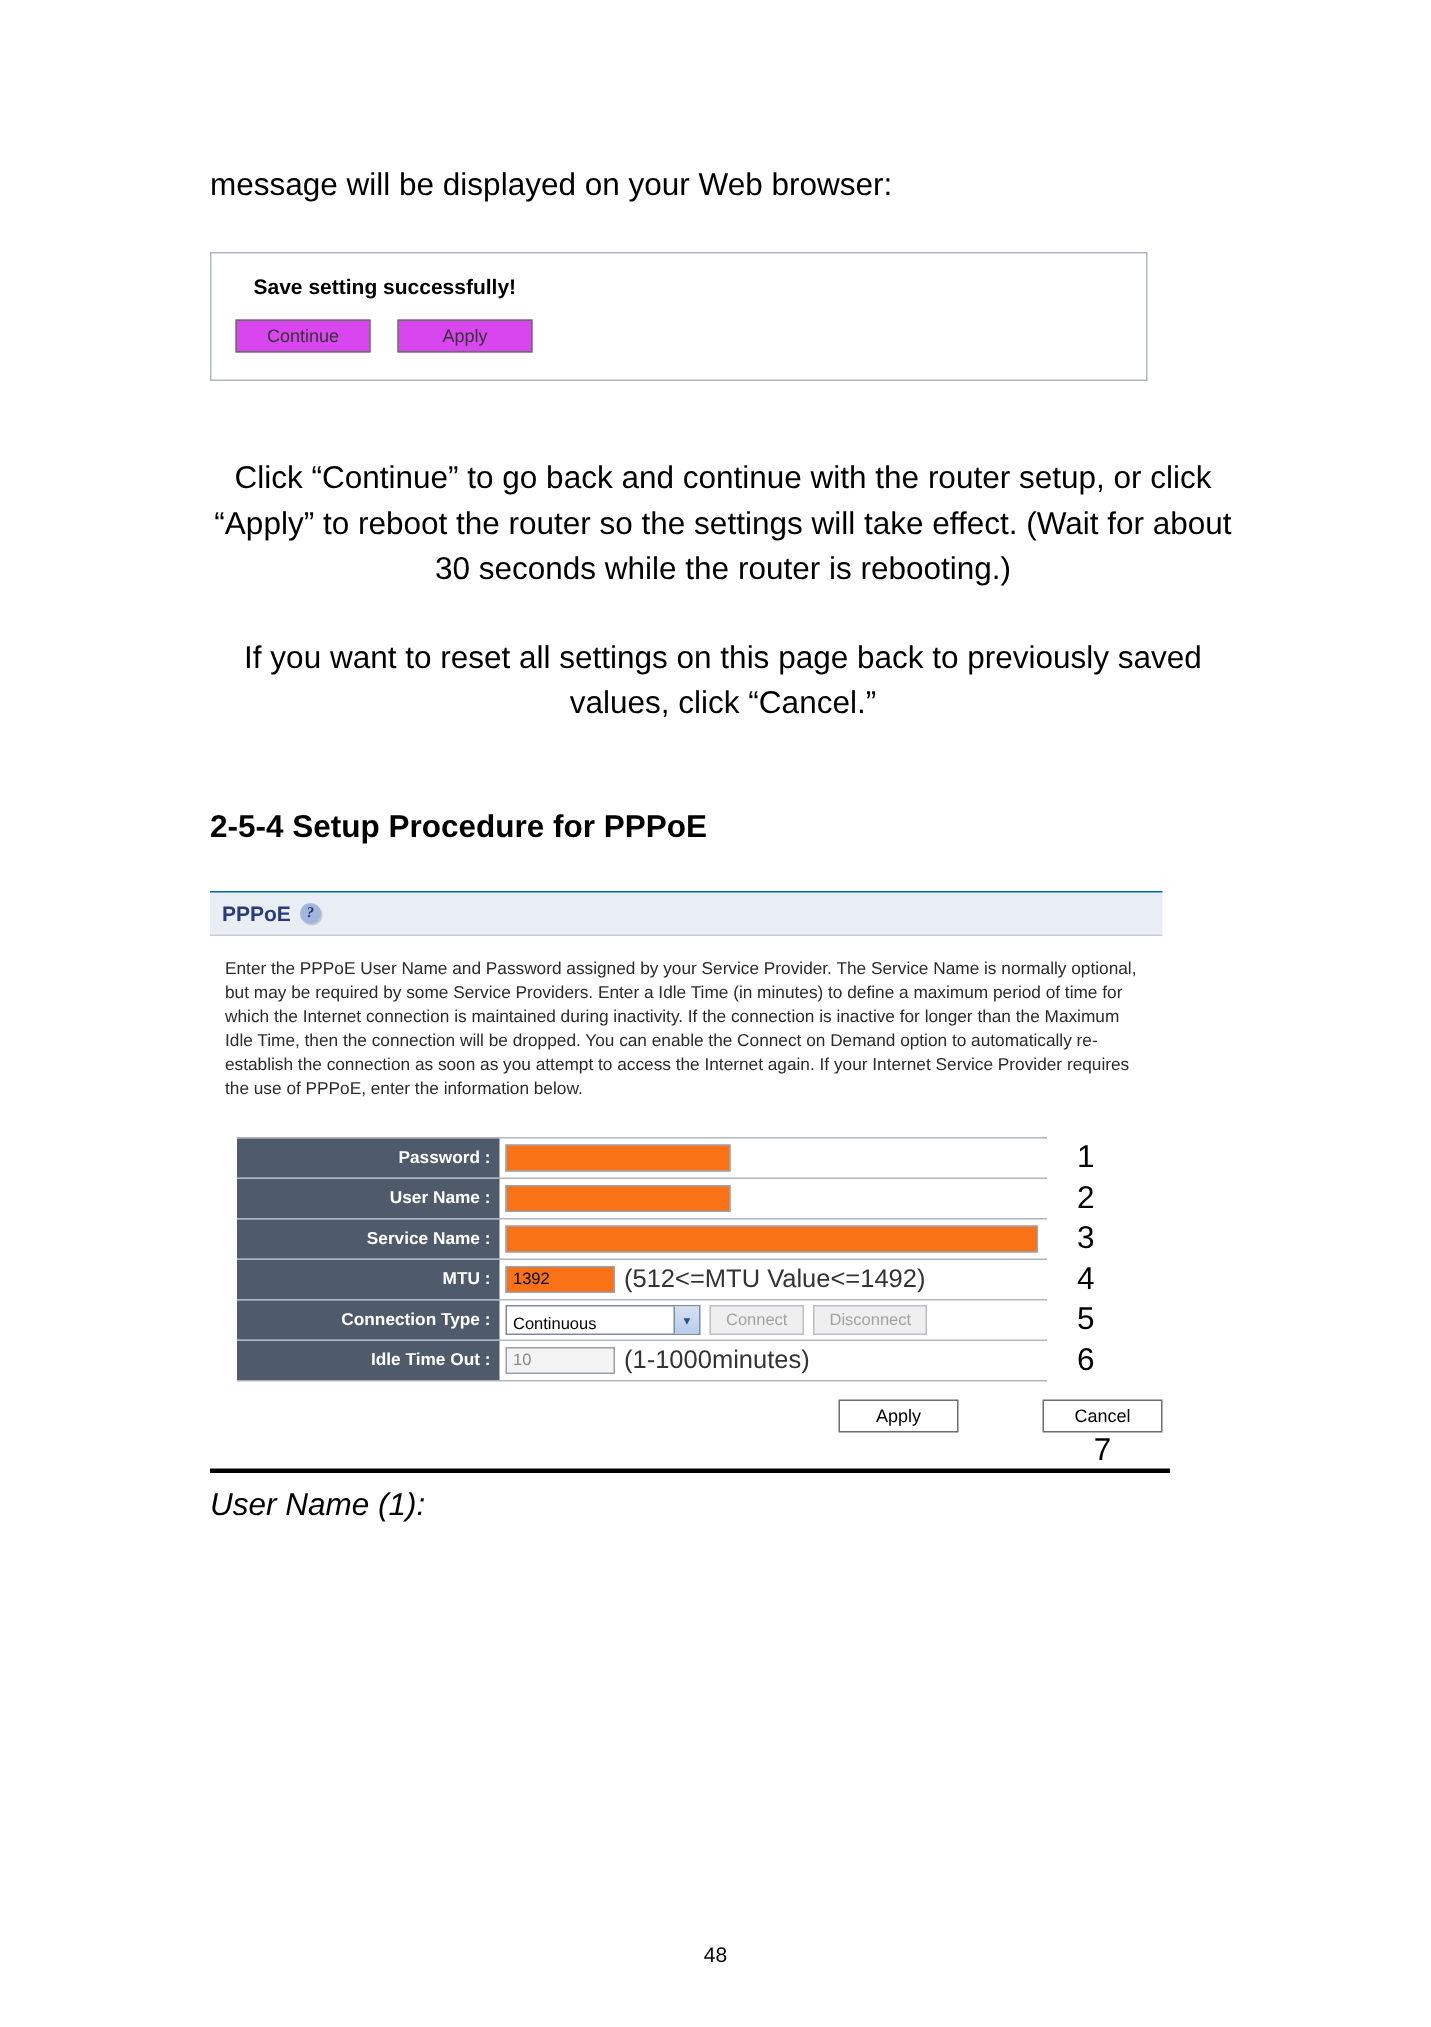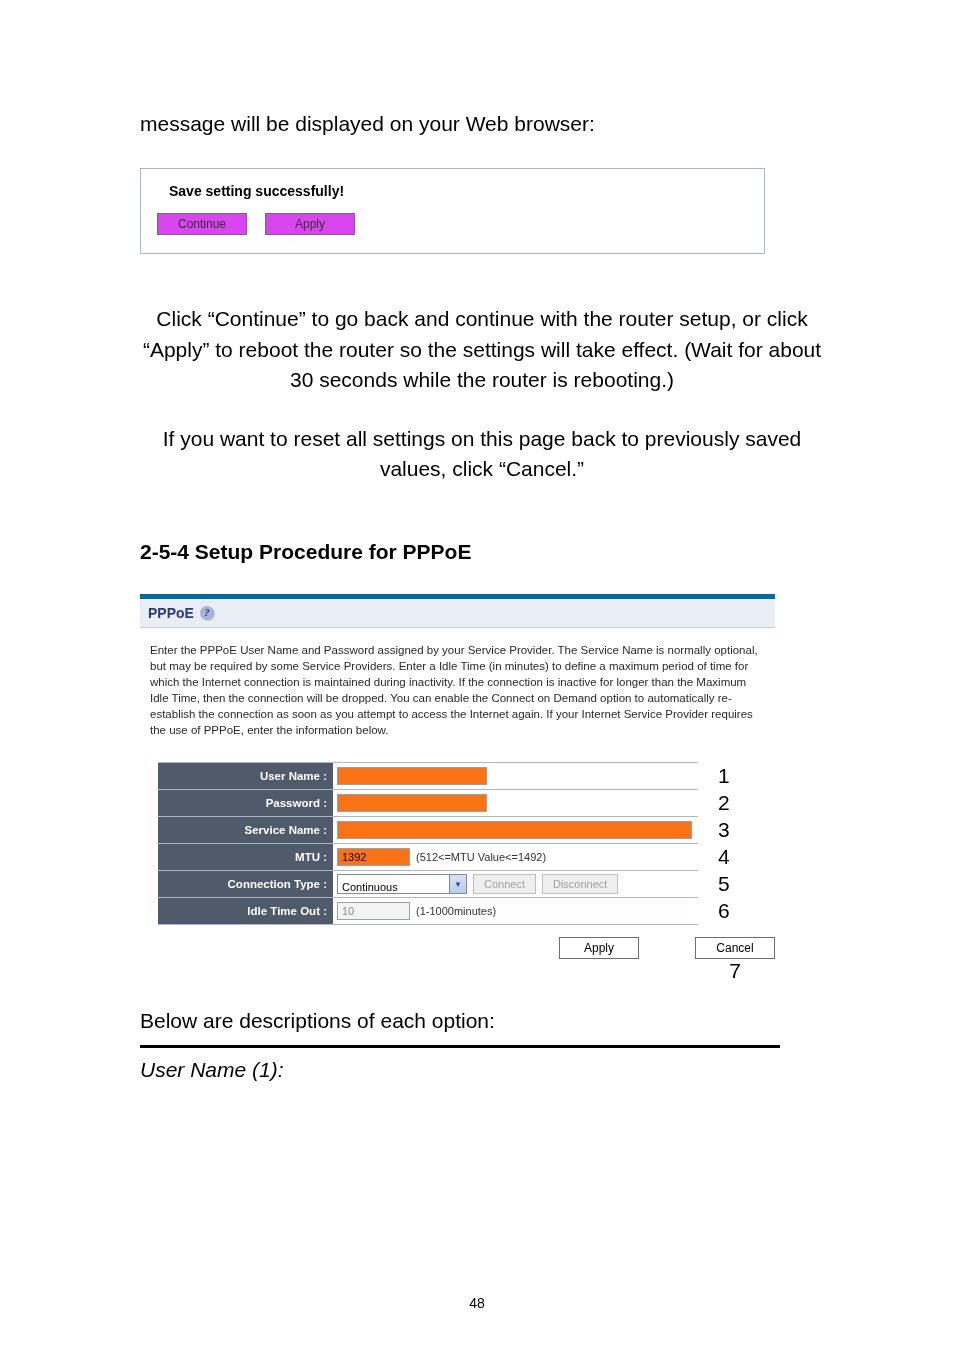--- a/index.html
+++ b/index.html
@@ -83,21 +83,21 @@
     background: #ffffff;
     box-sizing: border-box;
     font-family: Verdana, Tahoma, Arial, sans-serif;
   }
   .pppoe-hdr {
     display: flex;
     align-items: center;
     gap: 6px;
     padding: 6px 6px 6px 8px;
     background: #e9edf4;
-    border-top: 5px solid #0369a1;
+    border-top: 1px solid #0369a1;
     border-bottom: 1px solid #c6cdd8;
   }
   .pppoe-hdr .label {
     font-weight: bold;
     color: #2b3a78;
     font-size: 14px;
   }
   .help-icon {
     width: 14px;
     height: 14px;
@@ -193,21 +193,21 @@
     height: 20px;
     background: #efefef;
     color: #a2a2a2;
     border: 1px solid #bfbfbf;
     font-size: 11px;
     padding: 0 10px;
     display: flex;
     align-items: center;
     box-sizing: border-box;
   }
-  .hint { font-size: 11px; color: #333; }
+  .hint { font-size: 17px; color: #333; }
 
   .apply-row {
     display: flex;
     justify-content: flex-end;
     gap: 56px;
     padding-top: 12px;
     width: 635px;
   }
   .apply-row .wbtn2 {
     width: 80px;
@@ -302,29 +302,29 @@
         <div class="ann-col">
           <span>1</span>
           <span>2</span>
           <span>3</span>
           <span>4</span>
           <span>5</span>
           <span>6</span>
         </div>
 
         <div class="form-row">
+          <div class="lbl">Password :</div>
+          <div class="val">
+              <input class="tin w150" type="password" style="">
+            </div>
+        </div>
+        <div class="form-row">
           <div class="lbl">User Name :</div>
           <div class="val">
               <input class="tin w150" style="">
-            </div>
-        </div>
-        <div class="form-row">
-          <div class="lbl">Password :</div>
-          <div class="val">
-              <input class="tin w150" type="password" style="">
             </div>
         </div>
         <div class="form-row">
           <div class="lbl">Service Name :</div>
           <div class="val">
               <input class="tin w360" style="">
             </div>
         </div>
         <div class="form-row">
           <div class="lbl">MTU :</div>
@@ -357,20 +357,19 @@
         <div class="wbtn2">Apply</div>
         <div class="wbtn2">Cancel</div>
       </div>
     </div>
 
     <div class="ann7">
       <div class="ann7-inner">7</div>
     </div>
   </div>
 
-  <div class="below-text">Below are descriptions of each option:</div>
 
   <div class="desc-table">
     <div class="t-label">User Name (1):</div>
   </div>
 
   <div class="page-num">48</div>
 </div>
 
 </body></html>

